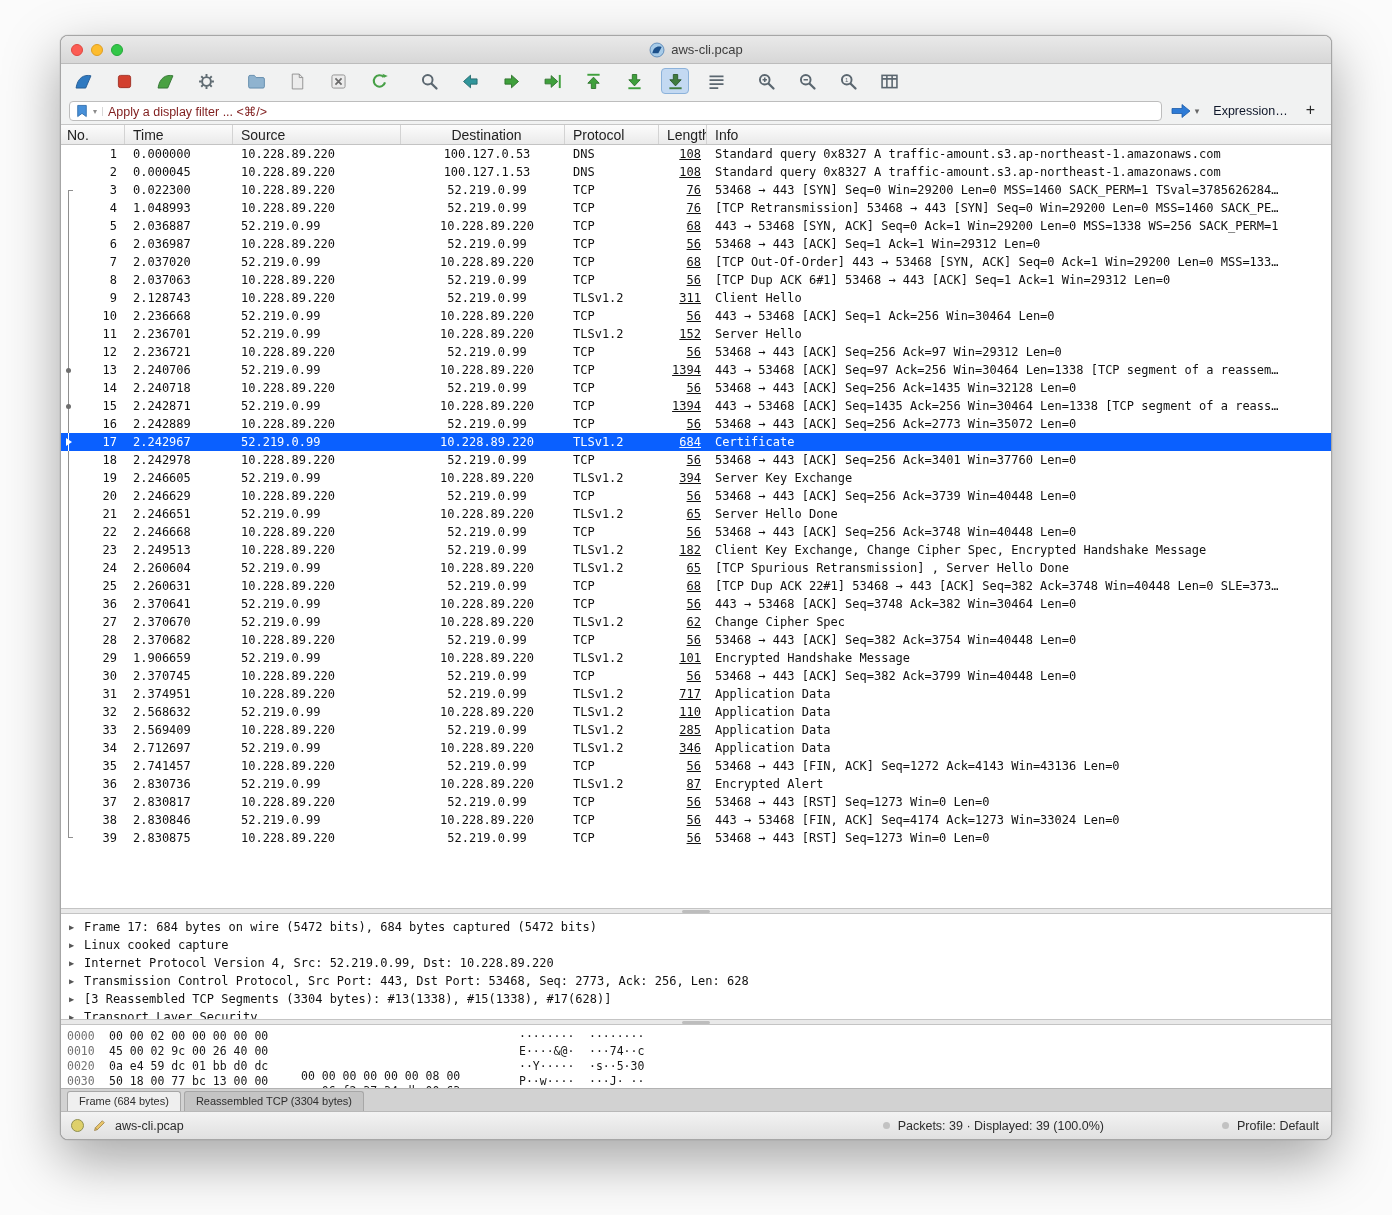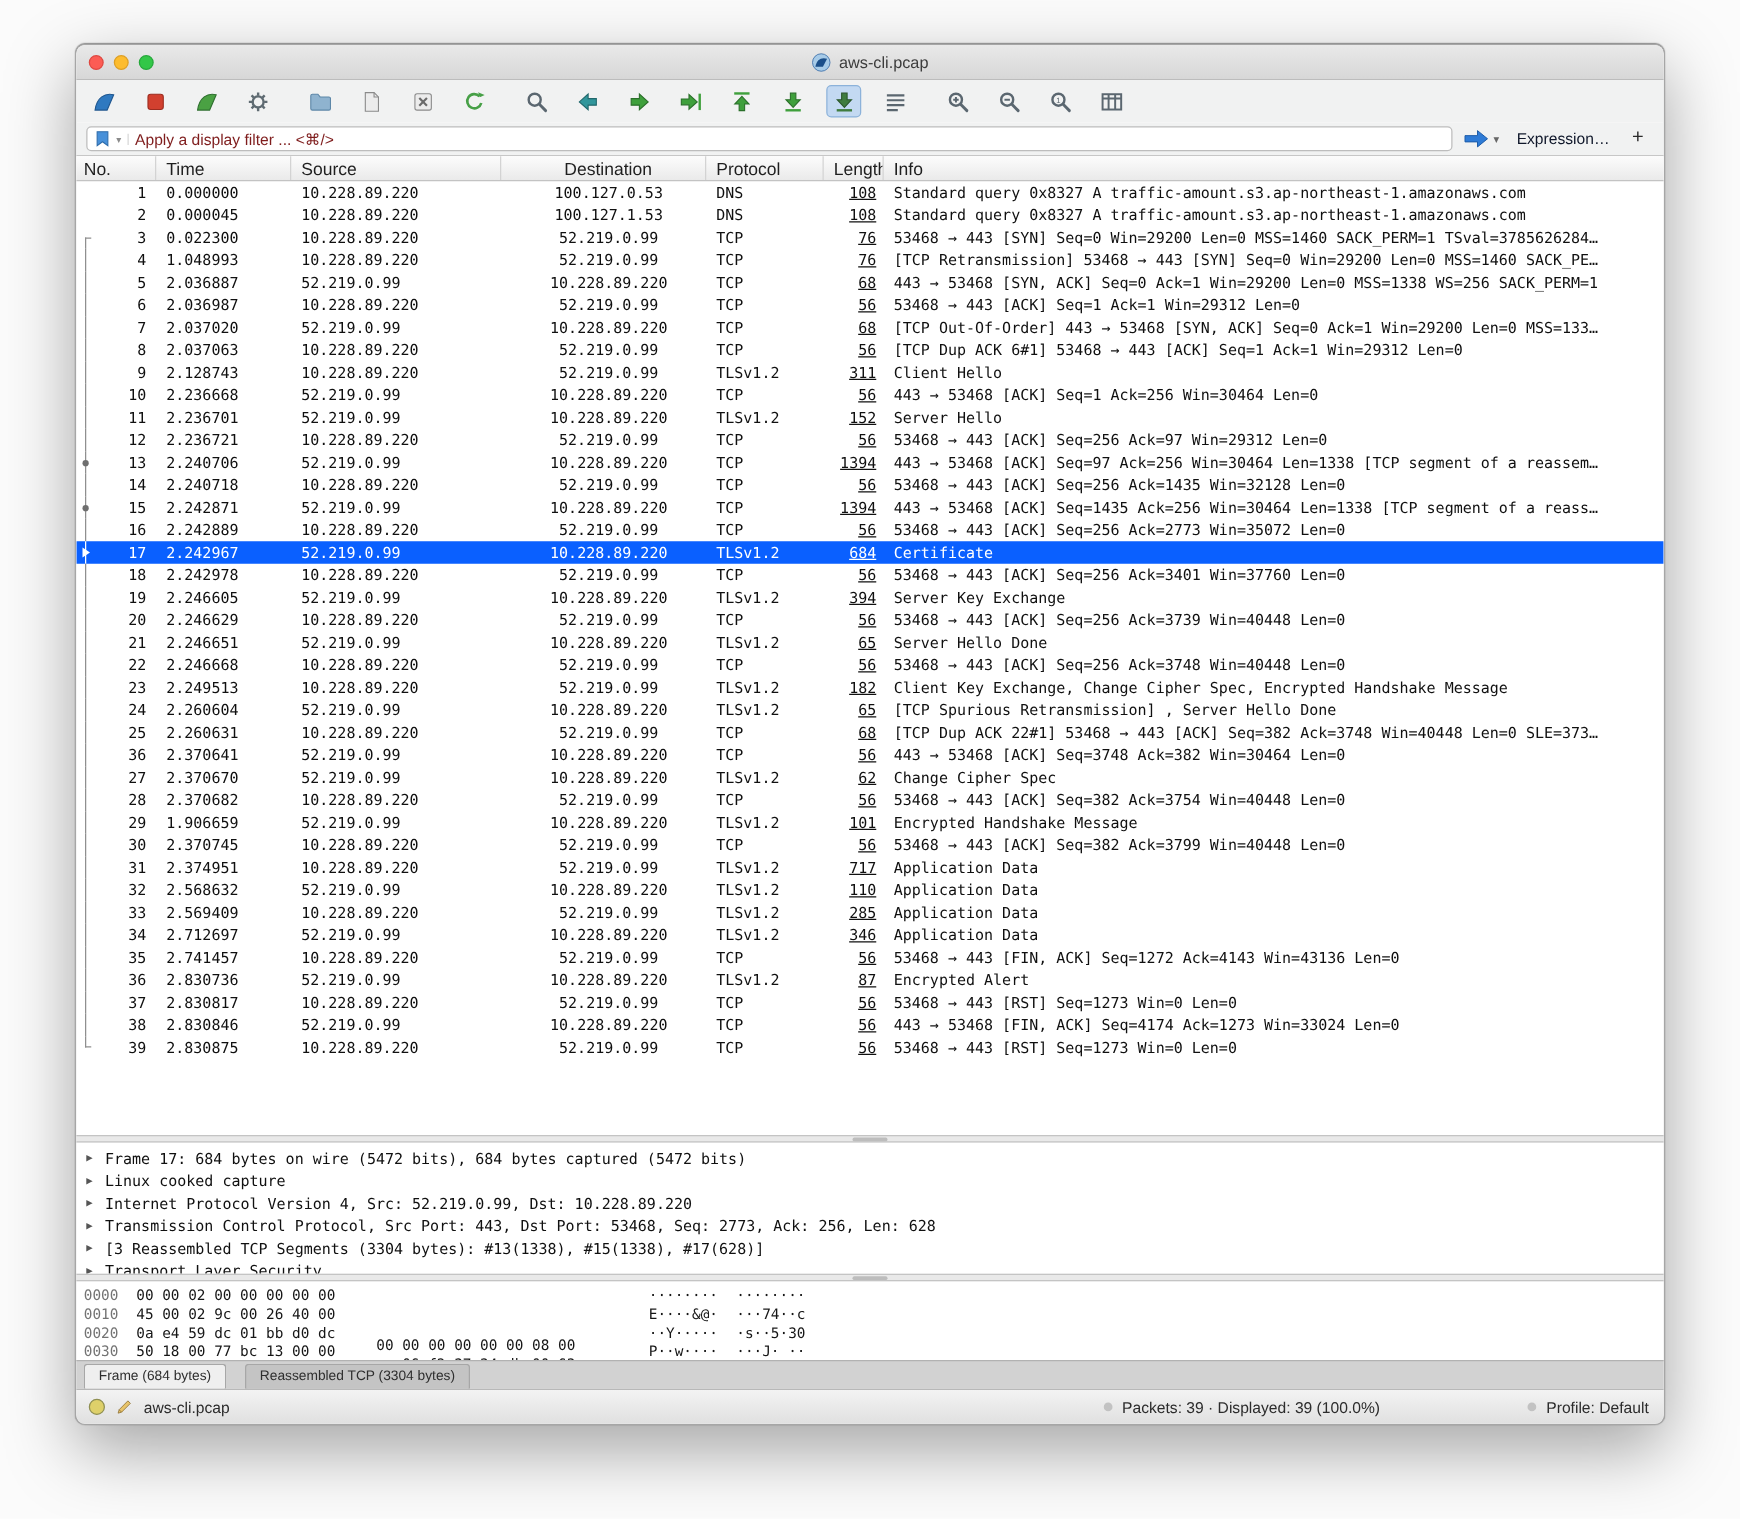--- a/index.html
+++ b/index.html
@@ -74,21 +74,21 @@
   .tri{width:15px;font-size:8.5px;color:#555;}
   
   .hex{flex:0 0 63px;background:#fff;overflow:hidden;font-family:"DejaVu Sans Mono","Liberation Mono",monospace;font-size:11.5px;padding-top:4px;}
   .hrow{height:15px;line-height:15px;display:flex;white-space:pre;color:#161616;padding-left:6px;}
   .hoff{width:34px;color:#737373;}
   .hx{margin-left:8px;width:166px;}
   .hx2{margin-left:26px;margin-top:40px;}
   .ha{margin-left:52px;width:60px;}
   .ha2{margin-left:10px;}
   
-  .btabs{flex:0 0 23px;background:#d2d2d2;border-top:1px solid #b2b2b2;display:flex;align-items:flex-end;padding-left:6px;gap:15px;}
+  .btabs{flex:0 0 23px;background:#d2d2d2;border-top:1px solid #b2b2b2;display:flex;align-items:flex-end;padding-left:6px;gap:3px;}
   .btab{font-size:11px;color:#2e2e2e;padding:3px 11px 4px;background:#c4c4c4;border:1px solid #a7a7a7;border-bottom:none;border-radius:3px 3px 0 0;white-space:nowrap;}
   .btab.active{background:#efefef;}
   
   .statusbar{flex:0 0 28px;background:linear-gradient(#f3f3f3,#e0e0e0);border-top:1px solid #b8b8b8;display:flex;align-items:center;padding:0 10px;font-size:12.5px;color:#2c2c2c;gap:8px;}
   .expert{width:13px;height:13px;border-radius:50%;background:#ded06a;border:1px solid #8f8f52;}
   .pencil svg{width:15px;height:15px;display:block;}
   .sb-dot{width:7px;height:7px;border-radius:50%;background:#c2c2c2;display:inline-block;flex:0 0 7px;}
   .sb-spacer{flex:1;}
   .profile-group{margin-left:110px;display:flex;align-items:center;gap:8px;margin-right:2px;white-space:nowrap;}
   .packets-group{display:flex;align-items:center;gap:8px;white-space:nowrap;}

